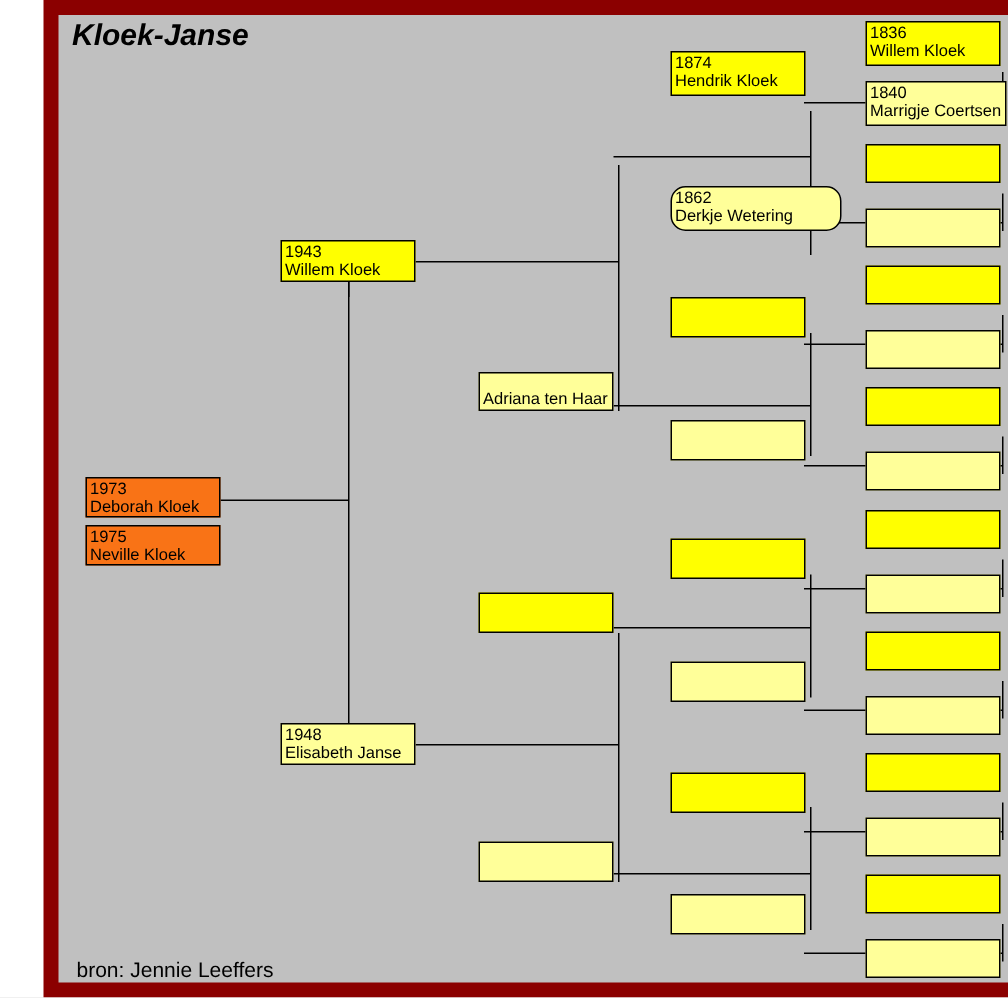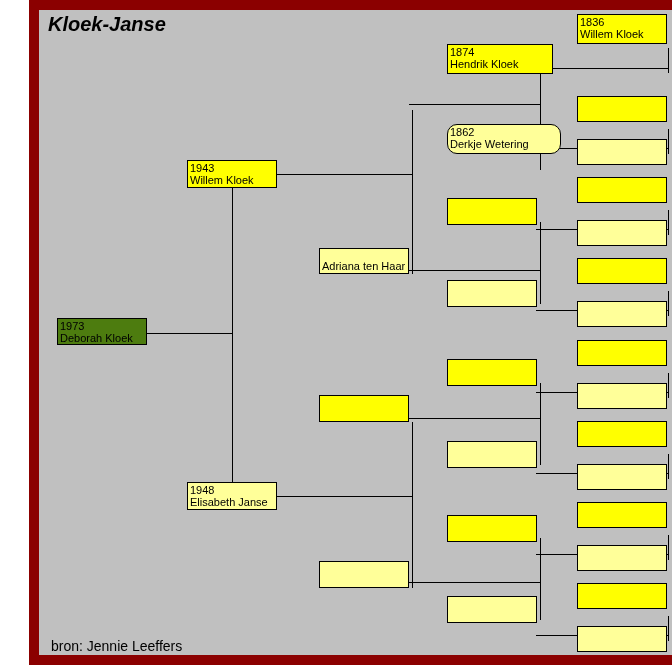--- a/index.html
+++ b/index.html
@@ -58,21 +58,21 @@
     font-size: 11px;
     line-height: 12px;
     color: #000000;
     white-space: nowrap;
   }
   .node .yr { top: 1px; }
   .node .nm { top: 13px; }
   .node.single .nm { top: auto; bottom: 1px; }
   .male   { background: #ffff00; }
   .female { background: #ffff99; }
-  .child  { background: #4d7c0f; }
+  .child  { background: #f97316; }
   .ln {
     position: absolute;
     background: #000000;
   }
   .ln.h { height: 1px; }
   .ln.v { width: 1px; }
 </style>
 </head>
 <body>
 
@@ -128,20 +128,24 @@
     <div class="ln h" style="left:497px; top:544px; width:132px;"></div>
     <div class="ln v" style="left:629px; top:525px; height:25px;"></div>
 
     <div class="ln h" style="left:497px; top:625px; width:132px;"></div>
     <div class="ln v" style="left:629px; top:606px; height:25px;"></div>
 
     <div class="node child" style="left:18px; top:308px; width:90px; height:27px;">
       <span class="yr">1973</span>
       <span class="nm">Deborah Kloek</span>
     </div>
+    <div class="node child" style="left:18px; top:340px; width:90px; height:27px;">
+      <span class="yr">1975</span>
+      <span class="nm">Neville Kloek</span>
+    </div>
 
     <div class="node male" style="left:148px; top:150px; width:90px; height:28px;">
       <span class="yr">1943</span>
       <span class="nm">Willem Kloek</span>
     </div>
     <div class="node female" style="left:148px; top:472px; width:90px; height:28px;padding-left:28px;">
       <span class="yr">1948</span>
       <span class="nm">Elisabeth Janse</span>
     </div>
 
@@ -151,21 +155,21 @@
     </div>
     <div class="node male" style="left:280px; top:385px; width:90px; height:27px;">
       <span class="yr"></span>
       <span class="nm"></span>
     </div>
     <div class="node female" style="left:280px; top:551px; width:90px; height:27px;">
       <span class="yr"></span>
       <span class="nm"></span>
     </div>
 
-    <div class="node male" style="left:408px; top:34px; width:106px; height:30px;">
+    <div class="node male" style="left:408px; top:24px; width:90px; height:30px;">
       <span class="yr">1874</span>
       <span class="nm">Hendrik Kloek</span>
     </div>
     <div class="node female" style="left:408px; top:114px; width:114px; height:30px;border-radius:10px;">
       <span class="yr">1862</span>
       <span class="nm">Derkje Wetering</span>
     </div>
     <div class="node male" style="left:408px; top:188px; width:90px; height:27px;">
       <span class="yr"></span>
       <span class="nm"></span>
@@ -188,20 +192,24 @@
     </div>
     <div class="node female" style="left:408px; top:586px; width:90px; height:27px;">
       <span class="yr"></span>
       <span class="nm"></span>
     </div>
 
     <div class="node male" style="left:538px; top:4px; width:90px; height:30px;">
       <span class="yr">1836</span>
       <span class="nm">Willem Kloek</span>
     </div>
+    <div class="node female" style="left:538px; top:44px; width:94px; height:30px;">
+      <span class="yr">1840</span>
+      <span class="nm">Marrigje Coertsen</span>
+    </div>
     <div class="node male" style="left:538px; top:86px; width:90px; height:26px;">
       <span class="yr"></span>
       <span class="nm"></span>
     </div>
     <div class="node female" style="left:538px; top:129px; width:90px; height:26px;">
       <span class="yr"></span>
       <span class="nm"></span>
     </div>
     <div class="node male" style="left:538px; top:167px; width:90px; height:26px;">
       <span class="yr"></span>

